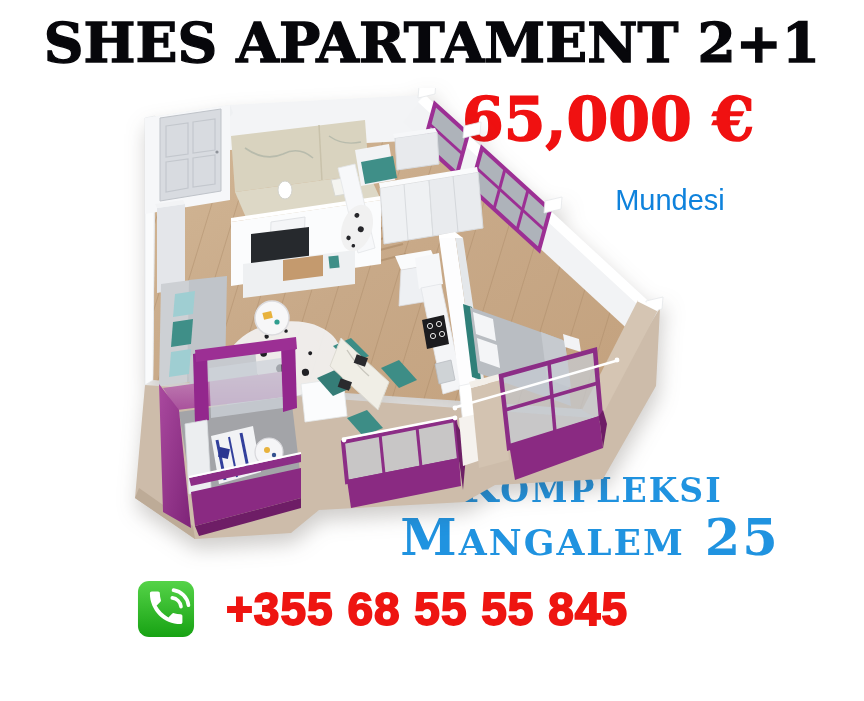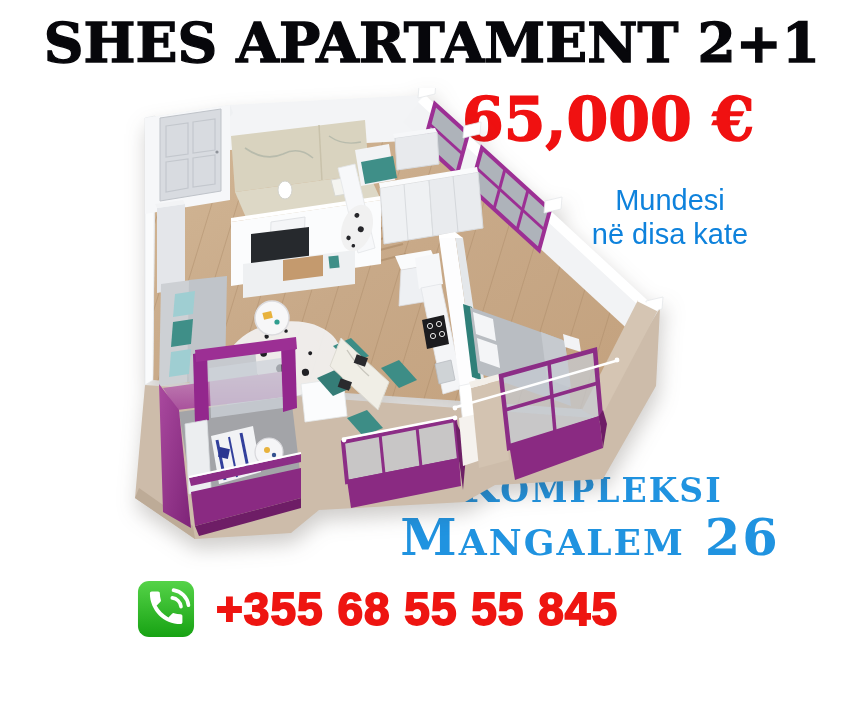--- a/index.html
+++ b/index.html
@@ -16,44 +16,43 @@
 
   .availability{position:absolute;left:545px;top:183px;width:250px;text-align:center;
     font-size:29px;line-height:34px;font-weight:normal;color:#0e82dc;}
 
   .complex{position:absolute;left:380px;top:462px;width:420px;text-align:center;
     font-family:"DejaVu Serif","Liberation Serif",serif;font-weight:bold;
     font-variant:small-caps;color:#2093e0;line-height:1.04;}
   .complex .l1{font-size:47px;letter-spacing:2px;}
   .complex .l2{font-size:51px;letter-spacing:2px;}
 
-  .phone-row{position:absolute;left:137px;top:580px;display:flex;align-items:center;gap:21px;}
+  .phone-row{position:absolute;left:137px;top:580px;display:flex;align-items:center;gap:31px;}
   .phone-icon{width:58px;height:58px;display:block;}
   .phone-number{font-size:46px;font-weight:bold;color:#ee1511;-webkit-text-stroke:1.8px #ee1511;
     letter-spacing:1px;white-space:nowrap;}
 
   .floorplan{position:absolute;left:133px;top:88px;width:540px;height:462px;
     filter:drop-shadow(2px 10px 10px rgba(60,50,45,0.25));}
 </style>
 </head>
 <body>
 
 <div class="stage">
 
   <div class="headline">SHES APARTAMENT 2+1</div>
   <div class="price">65,000 €</div>
 
   <div class="availability">
     <div>Mundesi</div>
-    <div>në disa kate</div>
   </div>
 
   <div class="complex">
     <div class="l1">Kompleksi</div>
-    <div class="l2">Mangalem 26</div>
+    <div class="l2">Mangalem 25</div>
   </div>
 
   <div class="phone-row">
     <svg class="phone-icon" viewBox="0 0 24 24">
       <defs>
         <linearGradient id="grn" x1="0" y1="0" x2="0" y2="1">
           <stop offset="0" stop-color="#55d348"></stop>
             <stop offset="1" stop-color="#17a213"></stop>
         </linearGradient>
       </defs>

